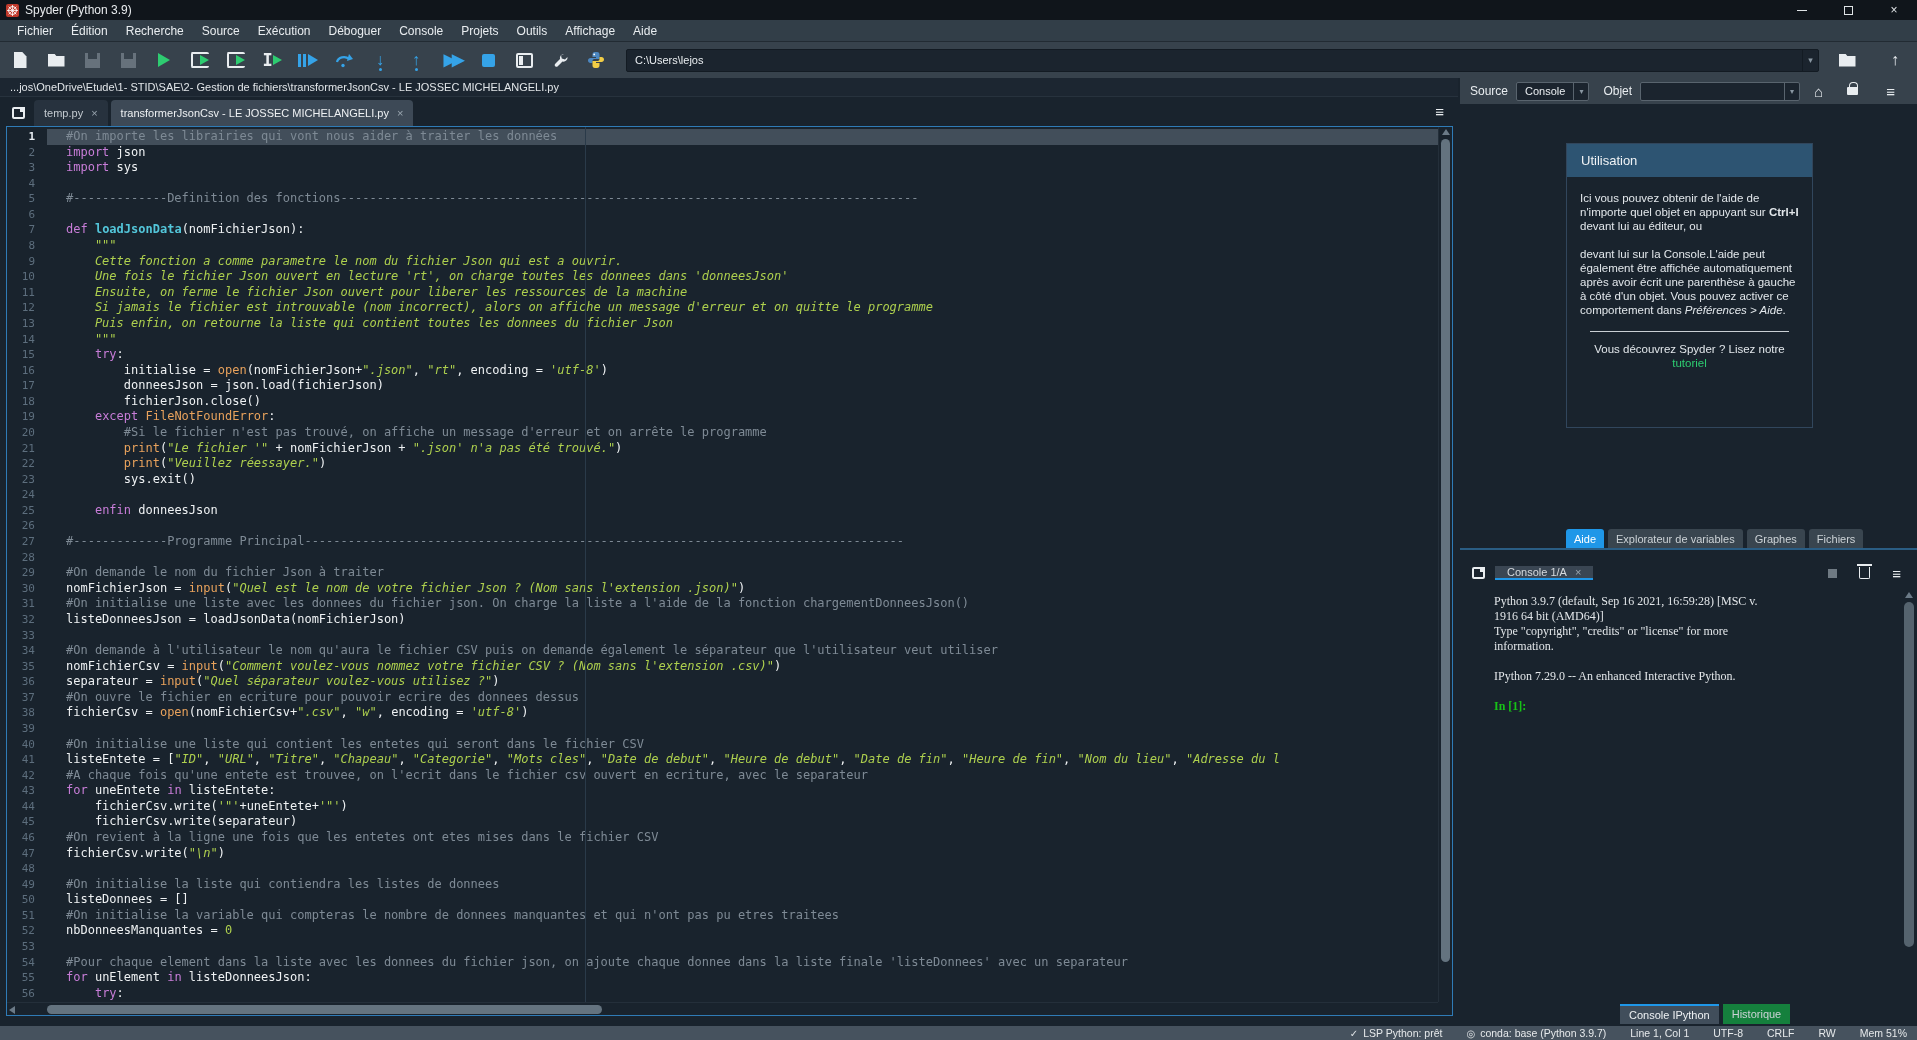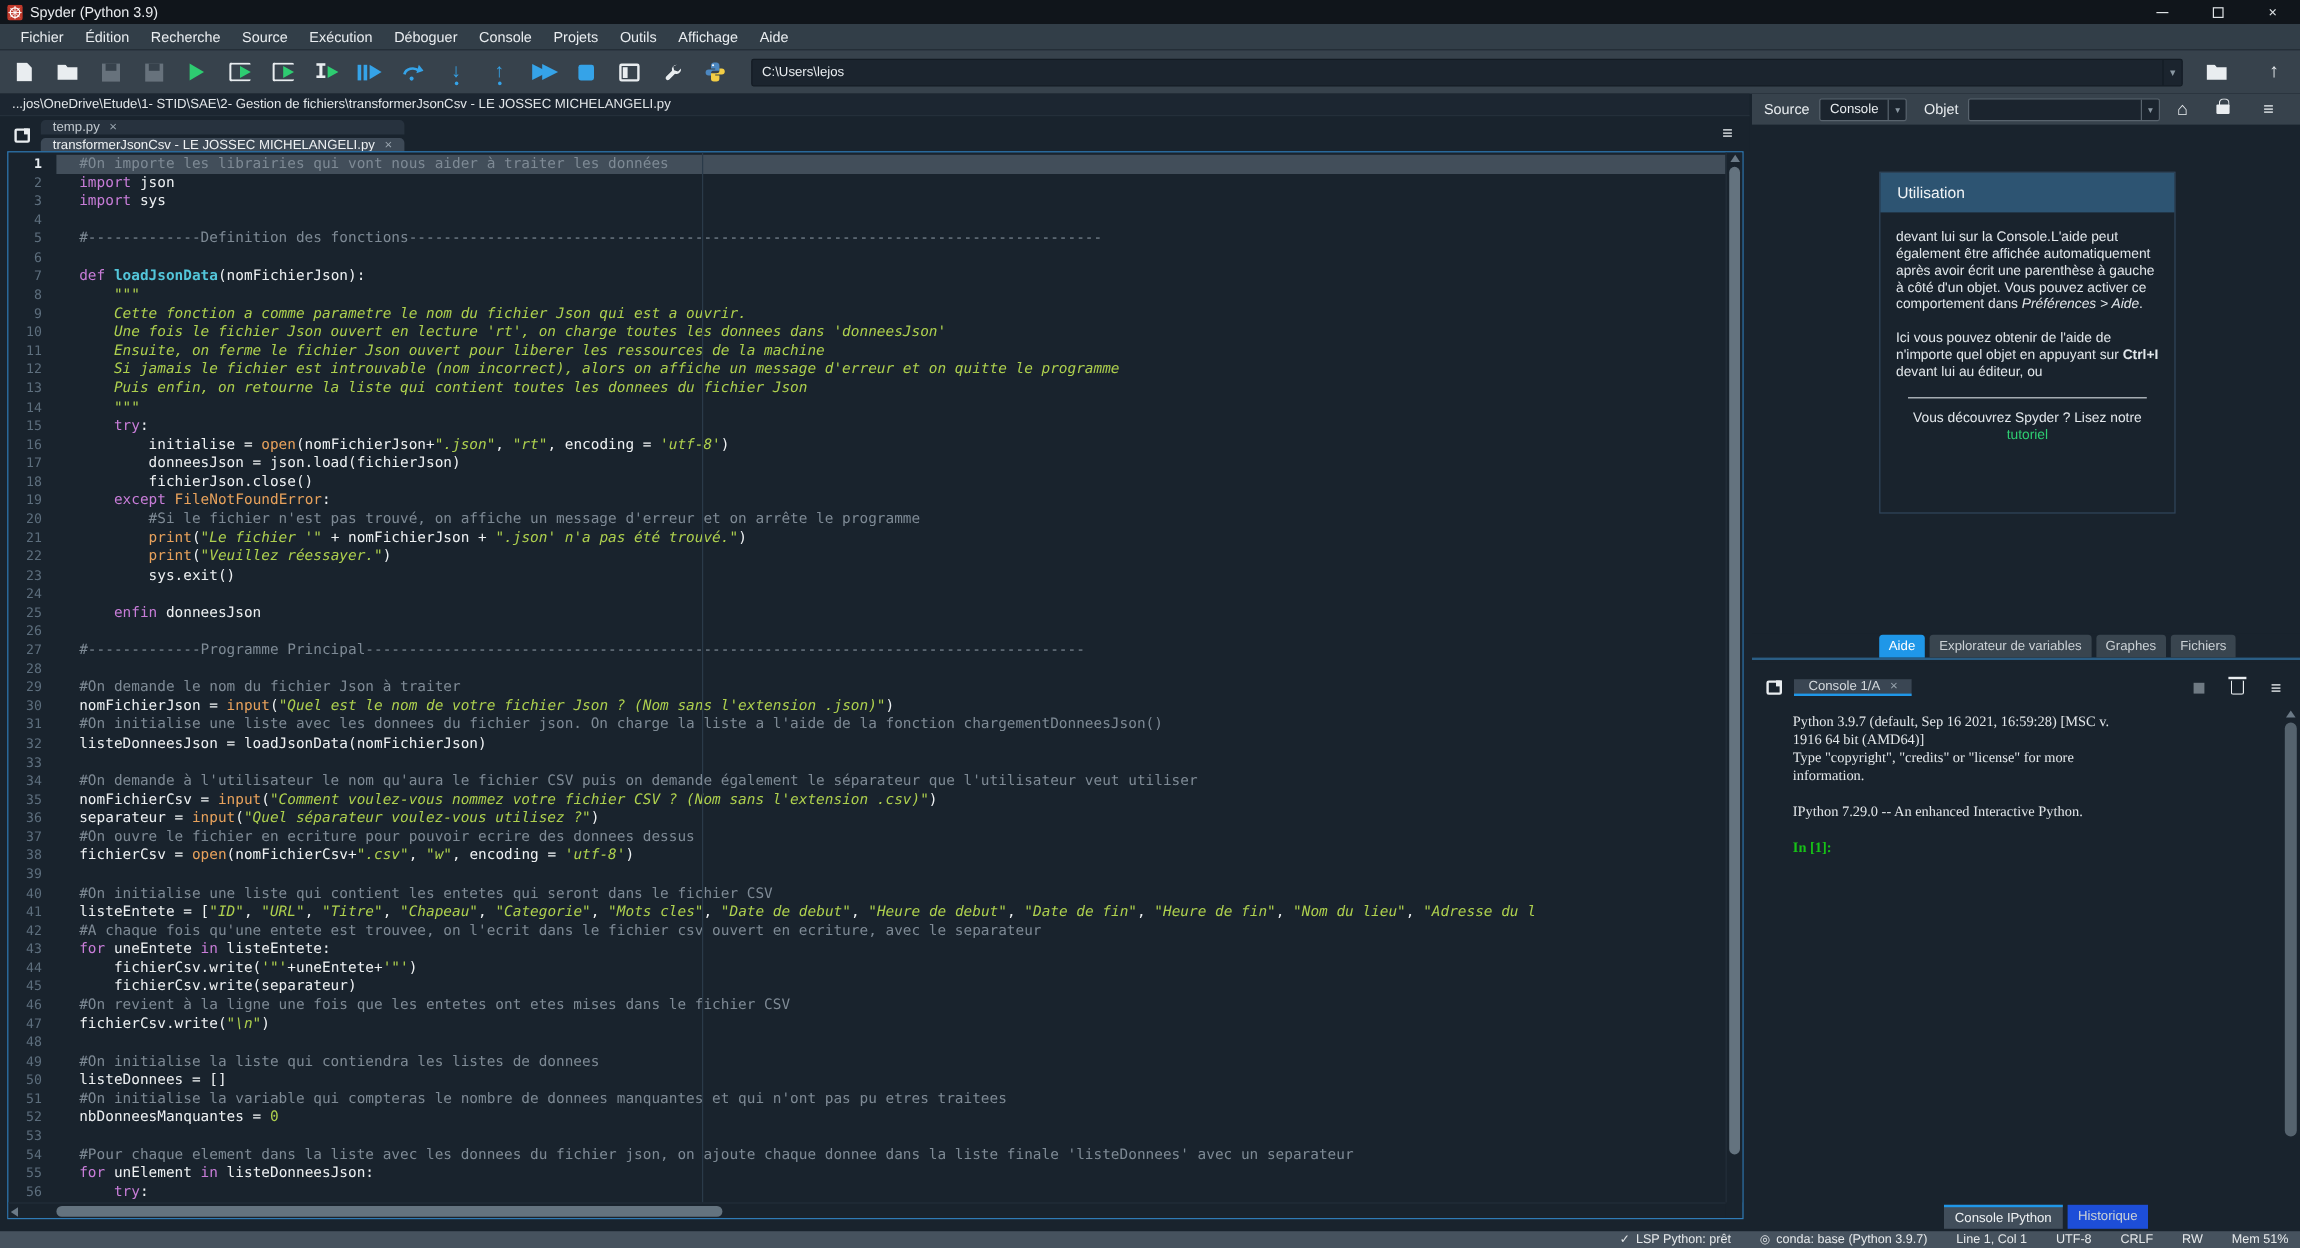--- a/index.html
+++ b/index.html
@@ -60,21 +60,21 @@
 
   
   .pathbar { position:absolute; left:0; top:78px; width:1458px; height:19px; background:#1c2631;
     border-bottom:1px solid #27323d; color:#e2e6e9; font-size:11px; display:flex; align-items:center;
     padding-left:10px; white-space:nowrap; overflow:hidden; }
   .tabbar { position:absolute; left:0; top:97px; width:1458px; height:29px; background:#19232d;
     display:flex; align-items:flex-end; }
   .browse-ico { width:13px; height:12px; border:2px solid #e9edf0; border-radius:2px; margin:0 9px 7px 12px;
     position:relative; flex:none; }
   .browse-ico::after { content:""; position:absolute; right:-2px; top:-2px; width:5px; height:5px; background:#e9edf0; }
-  .etabs { display:flex; height:26px; gap:3px;flex-direction:column; }
+  .etabs { display:flex; height:26px; gap:3px; }
   .etab { display:flex; align-items:center; gap:8px; padding:0 10px; font-size:11px; color:#c3cad0;
     background:#27323e; border-radius:4px 4px 0 0; height:26px; white-space:nowrap; }
   .etab.active { background:#3d4956; color:#eef1f3; }
   .etab .x { color:#9aa6b0; font-size:11px; }
   .editor-hamburger { margin-left:auto; margin-right:14px; margin-bottom:6px; color:#e9edf0; font-size:15px; }
 
   .editor-frame { position:absolute; left:6px; top:126px; width:1447px; height:890px;
     border:1px solid #2f7bb6; background:#19232d; overflow:hidden; }
   .code { position:absolute; left:0; top:2px; right:14px; }
   .crow { display:flex; height:15.58px; line-height:15.58px; font-family:"DejaVu Sans Mono",monospace;
@@ -150,21 +150,21 @@
   .console-out { position:absolute; left:9px; top:42px; right:20px; font-family:Liberation Serif, serif;
     font-size:12px; line-height:15px; color:#e2e6e9; white-space:pre;margin-left:25px; }
   .cprompt { color:#17c217; font-weight:bold; margin-top:0; }
   .console-scroll { position:absolute; right:2px; top:40px; width:12px; height:392px; }
   .console-scroll .arrow { position:absolute; top:0; left:2px; width:0; height:0; border-bottom:6px solid #6b7a87;
     border-left:4px solid transparent; border-right:4px solid transparent; }
   .console-scroll .thumb { position:absolute; left:1px; right:1px; top:10px; height:88%; background:#55636e; border-radius:5px; }
   .console-tabs { position:absolute; left:0; bottom:2px; width:100%; height:22px; display:flex;
     align-items:flex-end; padding-left:160px; gap:4px; }
   .cbtab { height:20px; display:flex; align-items:center; padding:0 9px; font-size:11px;
-    background:#1d4ed8; color:#ccd2d6; white-space:nowrap; }
+    background:#15803d; color:#ccd2d6; white-space:nowrap; }
   .cbtab.active { background:#414e5b; border-top:2px solid #1f97e8; color:#eef1f3; }
 
   
   .statusbar { position:absolute; left:0; top:1026px; width:100%; height:14px; background:#46525e;
     display:flex; align-items:center; justify-content:flex-end; gap:24px; padding-right:10px;
     color:#e6e9eb; font-size:10.5px; }
   .sitem { display:flex; align-items:center; gap:5px; white-space:nowrap; }
   .s-ico { font-size:10px; color:#dfe3e6; }
 </style>
 </head>
@@ -557,22 +557,22 @@
       </span>
       <span class="hh-home">⌂</span>
       <span class="i-lock"></span>
       <span class="hh-menu">≡</span>
     </div>
 
     <div class="help-body">
       <div class="card">
         <div class="card-title">Utilisation</div>
         <div class="card-body">
+          <p><span>Ici vous pouvez obtenir de l'aide de n'importe quel objet en appuyant sur </span><b>Ctrl+I</b><span> devant lui au éditeur, ou</span></p>
           <p><span>devant lui sur la Console.L'aide peut également être affichée automatiquement après avoir écrit une parenthèse à gauche à côté d'un objet. Vous pouvez activer ce comportement dans </span><i>Préférences &gt; Aide</i><span>.</span></p>
-          <p><span>Ici vous pouvez obtenir de l'aide de n'importe quel objet en appuyant sur </span><b>Ctrl+I</b><span> devant lui au éditeur, ou</span></p>
           <hr class="card-divider">
           <div class="card-footer">
             <span>Vous découvrez Spyder ? Lisez notre </span><a class="tutorial-link">tutoriel</a>
           </div>
         </div>
       </div>
     </div>
 
     <div class="help-tabs" id="help-tabs">
         <span class="htab active">Aide</span>

